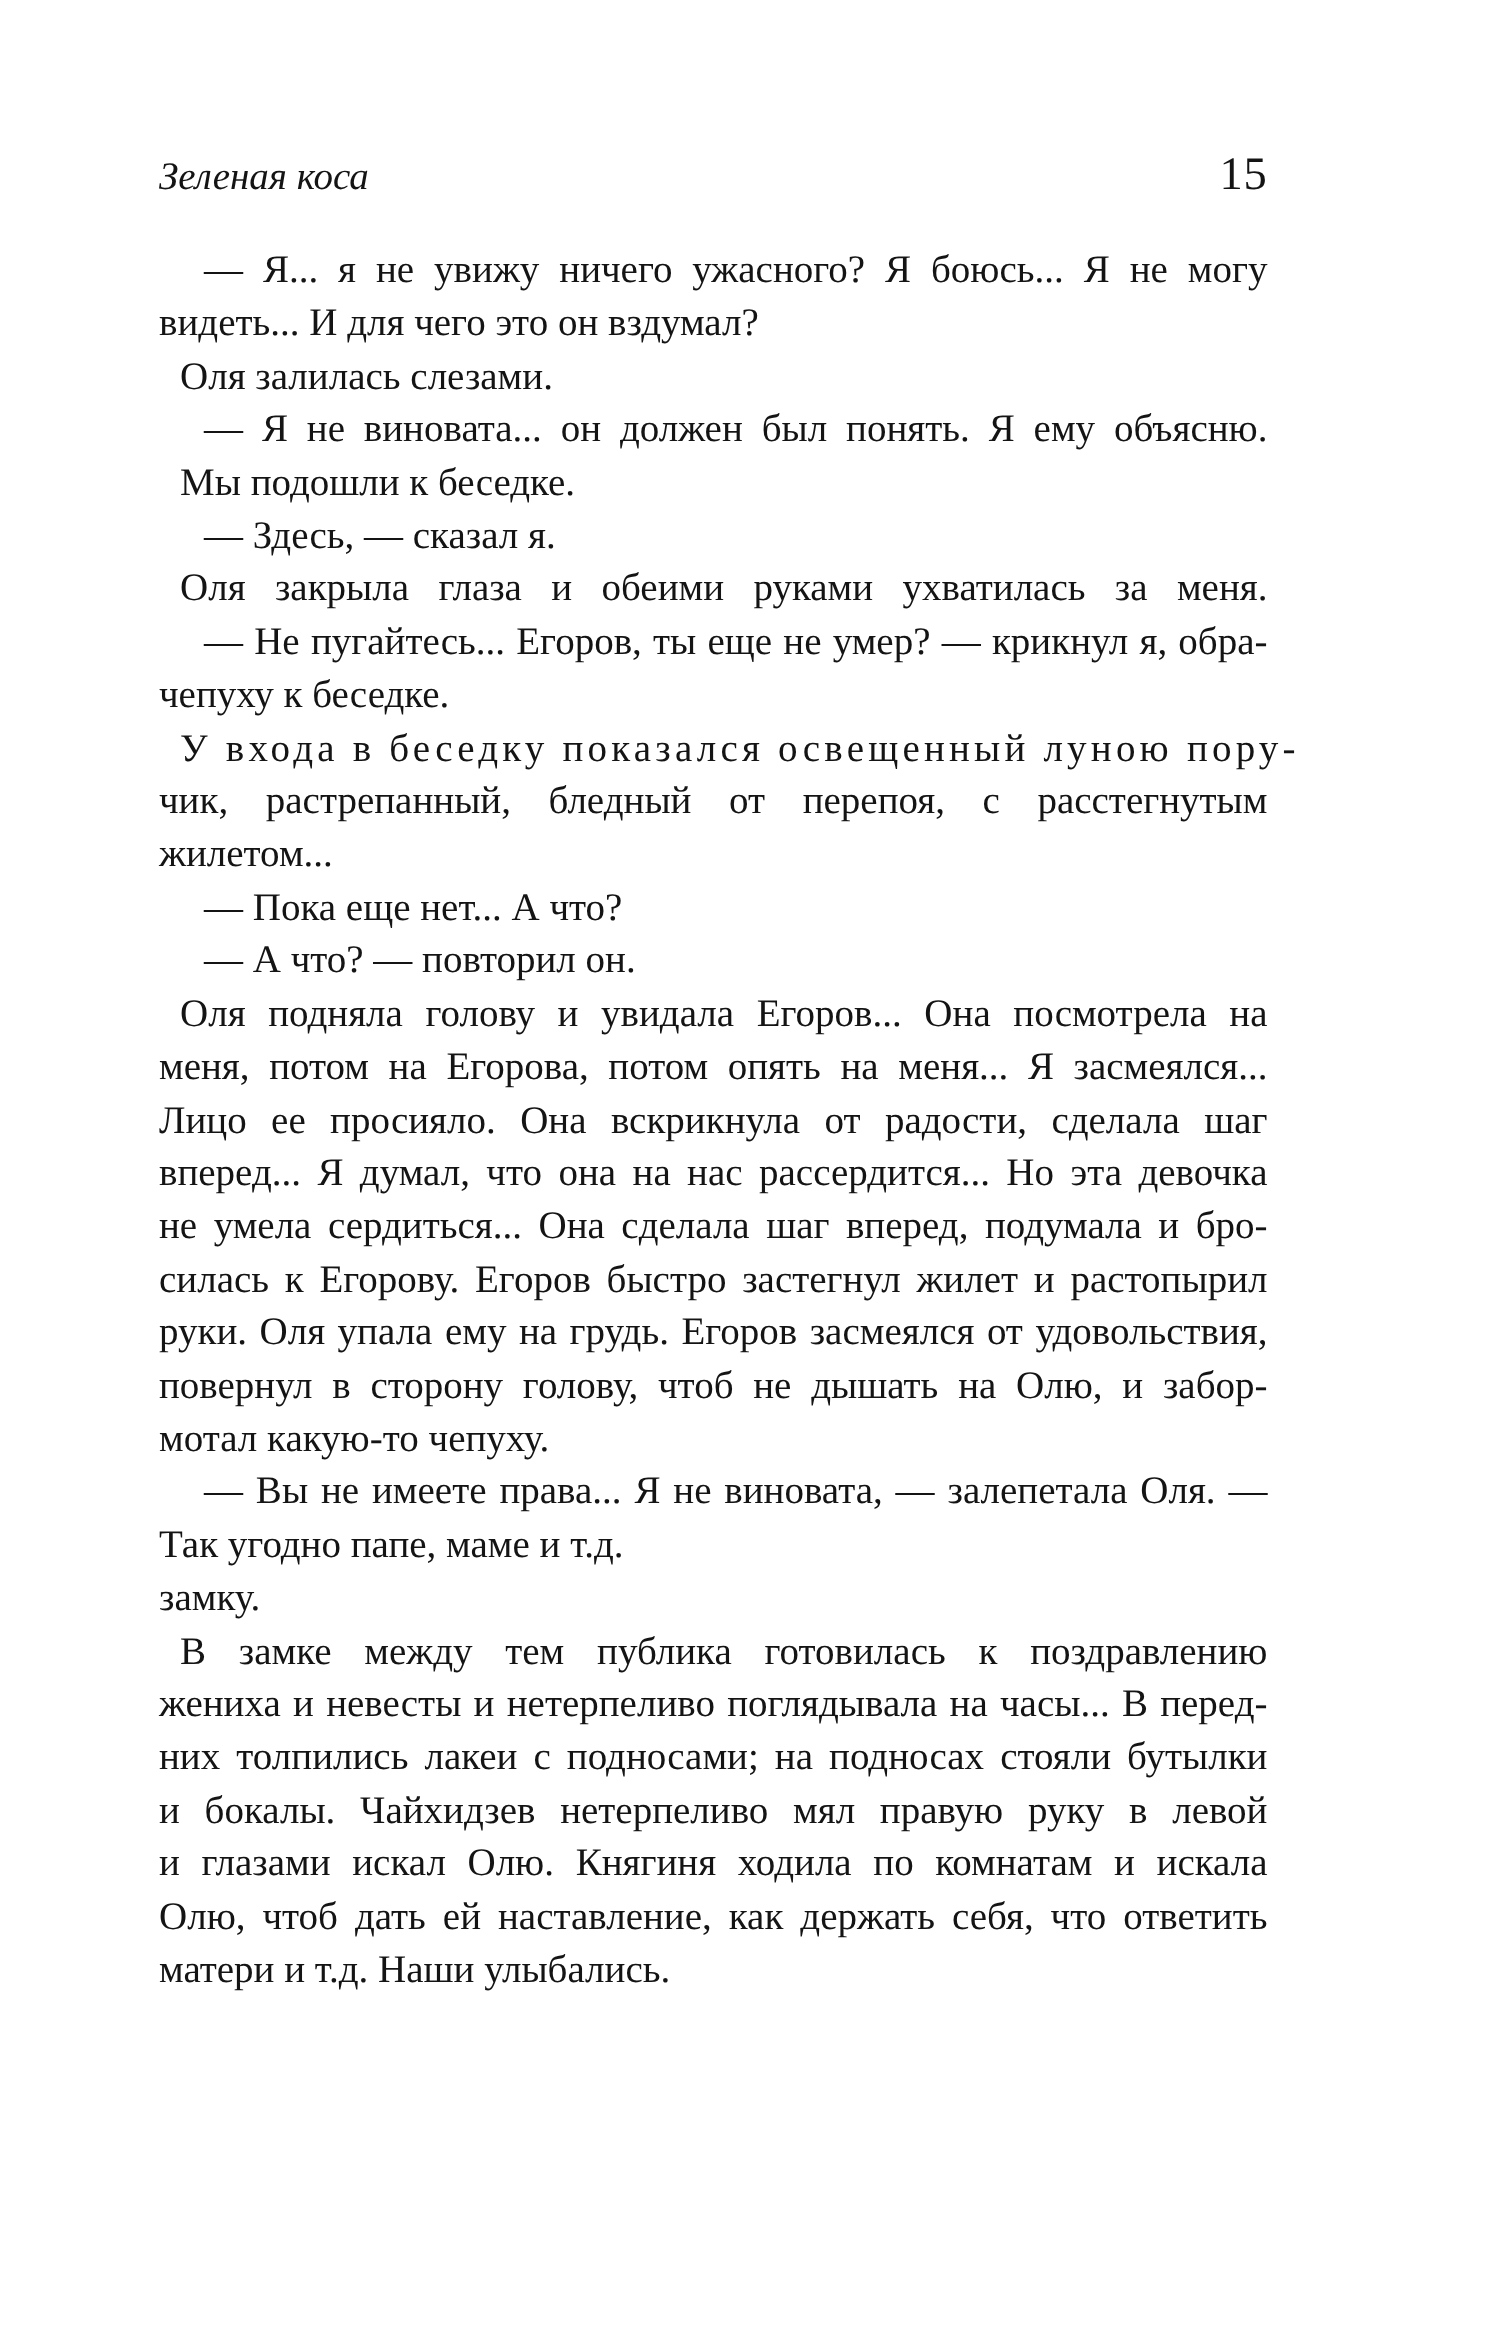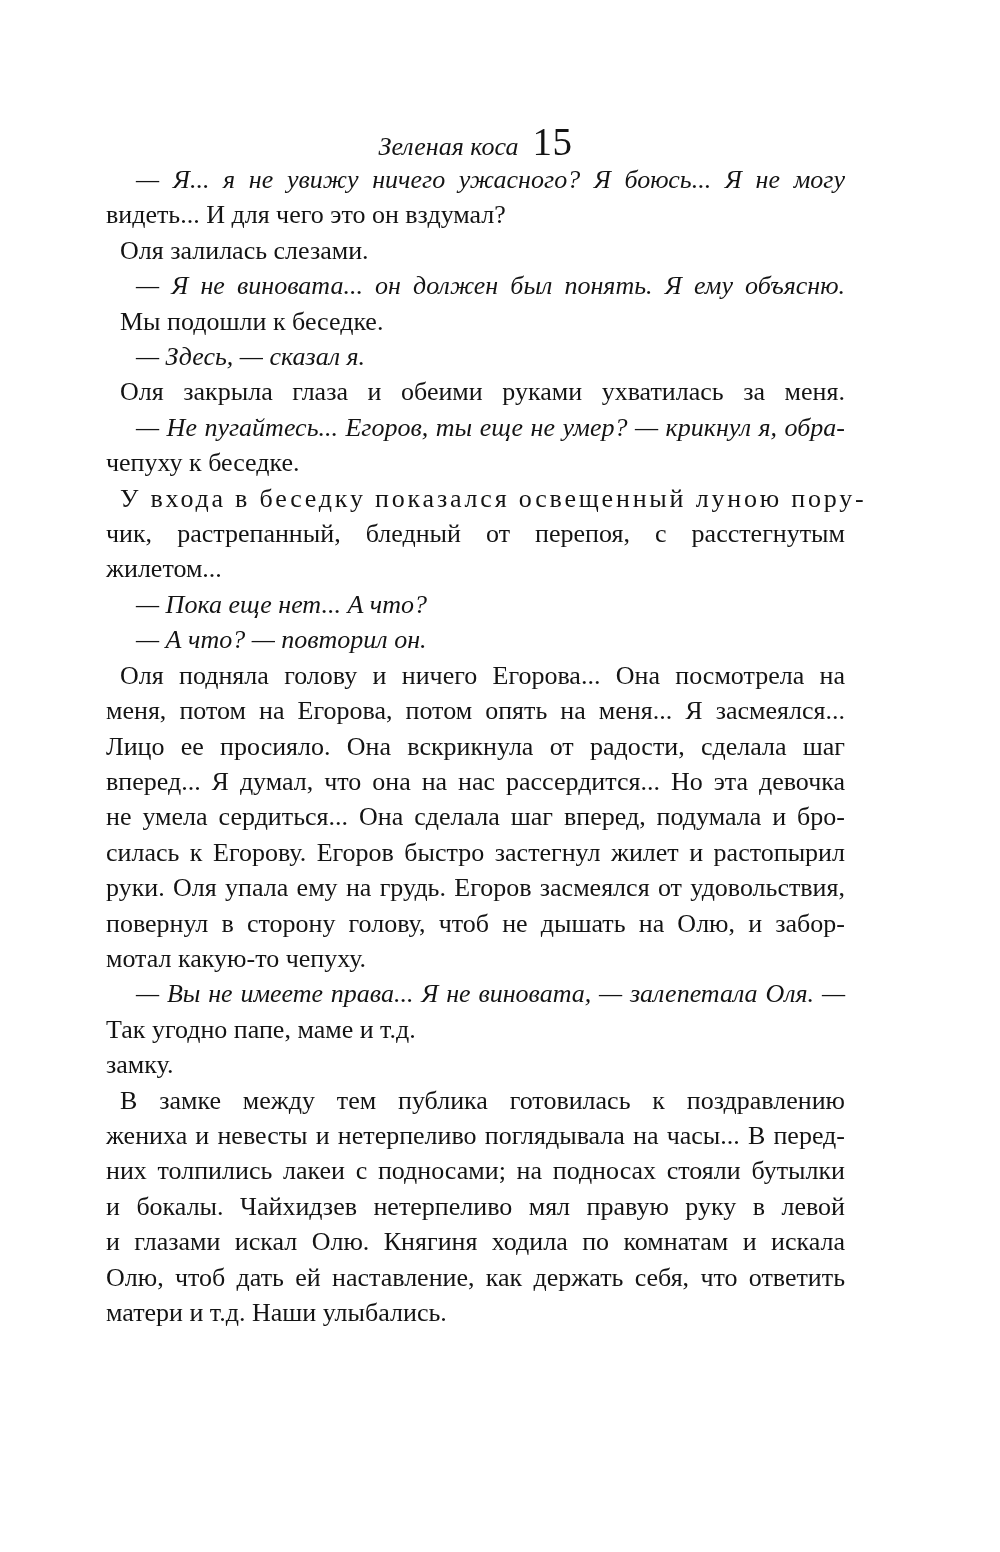--- a/index.html
+++ b/index.html
@@ -15,35 +15,34 @@
     color: #141414;
     font-family: "Liberation Serif", "DejaVu Serif", serif;
     overflow: hidden;
   }
   .running-head {
     position: absolute;
     top: 100px;
     left: 106px;
     width: 739px;
     display: flex;
-    justify-content: center;
+    justify-content: space-between;
     align-items: baseline;
     gap: 14px;
   }
   .running-title {
     font-style: italic;
     font-size: 26px;
     line-height: 30px;
     white-space: nowrap;
   }
   .page-number {
-    font-size: 39px;
+    font-size: 31px;
     line-height: 31px;
     letter-spacing: 0.5px;
-    margin-top: 26px;
   }
   .body-text {
     position: absolute;
     top: 162px;
     left: 106px;
     width: 739px;
     font-size: 26px;
     line-height: 35.4px;
   }
   p.para {
@@ -57,21 +56,20 @@
   }
   .line.fill {
     text-align: justify;
     text-align-last: justify;
   }
   .para.narr .line.first {
     padding-left: 14px;
   }
   .para.dialog .line.first {
     padding-left: 30px;
-    font-style: italic;
   }
   .line.tracked {
     letter-spacing: 2.8px;
   }
 </style>
 </head>
 <body>
 
 <div class="page">
 
@@ -121,21 +119,21 @@
 
     <p class="para dialog">
       <span class="line first">— Пока еще нет... А что?</span>
     </p>
 
     <p class="para dialog">
       <span class="line first">— А что? — повторил он.</span>
     </p>
 
     <p class="para narr">
-      <span class="line first fill">Оля подняла голову и ничего Егорова... Она посмотрела на</span>
+      <span class="line first fill">Оля подняла голову и увидала Егоров... Она посмотрела на</span>
       <span class="line fill">меня, потом на Егорова, потом опять на меня... Я засмеялся...</span>
       <span class="line fill">Лицо ее просияло. Она вскрикнула от радости, сделала шаг</span>
       <span class="line fill">вперед... Я думал, что она на нас рассердится... Но эта девочка</span>
       <span class="line fill">не умела сердиться... Она сделала шаг вперед, подумала и бро-</span>
       <span class="line fill">силась к Егорову. Егоров быстро застегнул жилет и растопырил</span>
       <span class="line fill">руки. Оля упала ему на грудь. Егоров засмеялся от удовольствия,</span>
       <span class="line fill">повернул в сторону голову, чтоб не дышать на Олю, и забор-</span>
       <span class="line">мотал какую-то чепуху.</span>
     </p>
 

